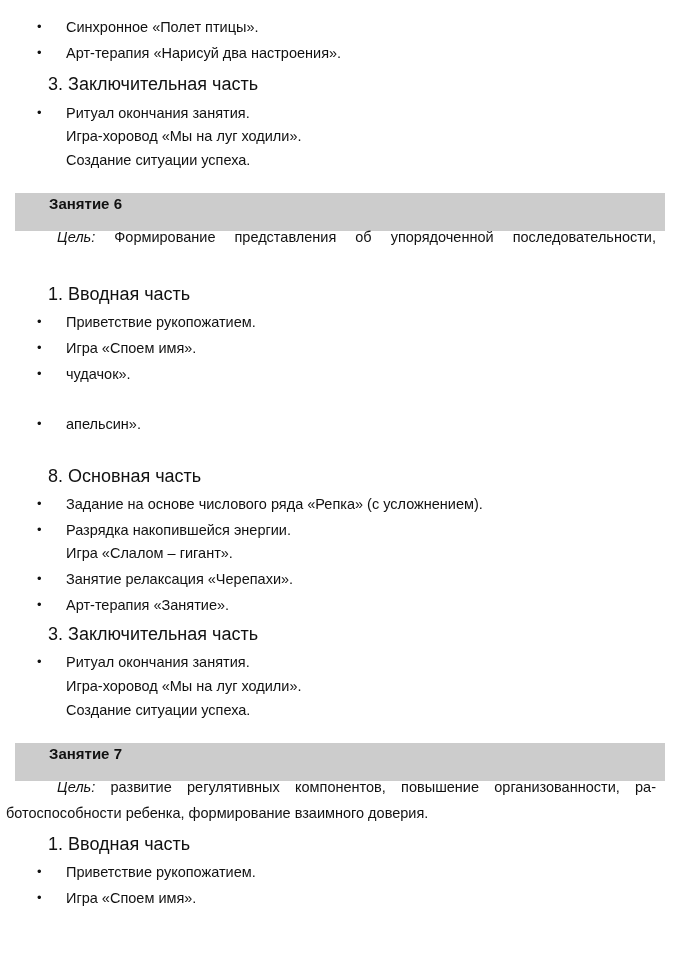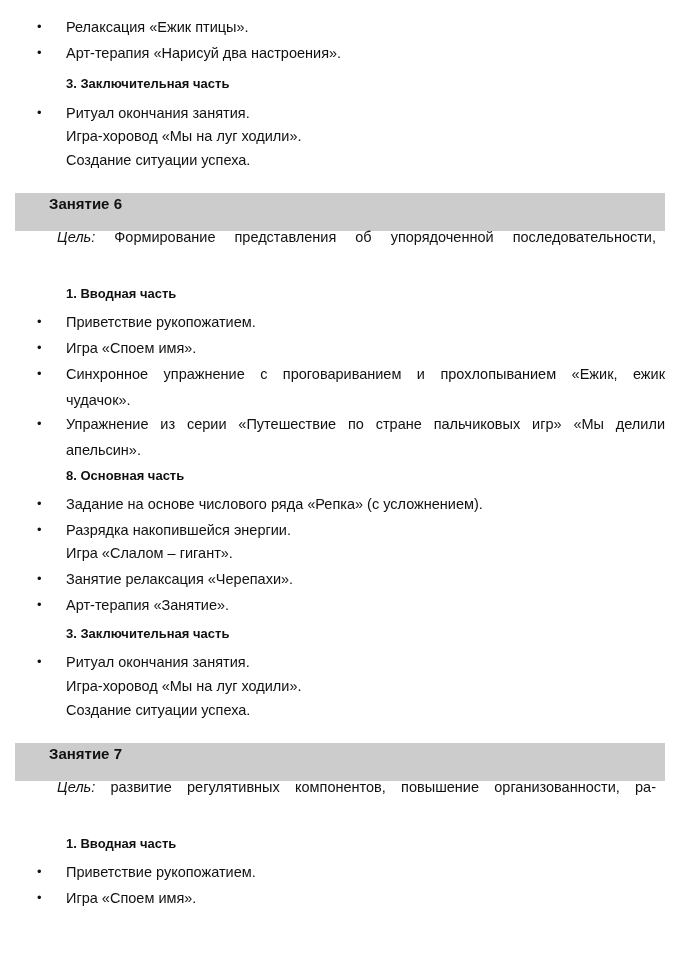--- a/index.html
+++ b/index.html
@@ -4,40 +4,40 @@
 <style>
   html, body { margin: 0; padding: 0; background: #ffffff; }
   body {
     width: 680px; height: 962px; position: relative; overflow: hidden;
     font-family: "Liberation Sans", sans-serif; color: #111111;
     font-size: 14.5px;
   }
   .page { position: absolute; left: 0; top: 0; width: 680px; }
   .line { position: absolute; left: 66px; white-space: nowrap; line-height: 18px; }
   .bullet { position: absolute; left: 37px; width: 8px; line-height: 18px; font-size: 13px; }
-  .heading { position: absolute; left: 66px; font-weight: bold; font-size: 13px; line-height: 20px; white-space: nowrap; }
+  .heading { position: absolute; left: 48px; font-weight: normal; font-size: 18px; line-height: 20px; white-space: nowrap; }
   .band {
     position: absolute; left: 15px; width: 650px; height: 38px;
     background: #cccccc;
   }
   .band-title { position: absolute; left: 34px; top: 2px; font-weight: bold; font-size: 15px; line-height: 18px; }
   .para { position: absolute; left: 6px; width: 650px; line-height: 26px; text-align: justify; }
   .para .first { display: block; text-indent: 51px; text-align: justify; text-align-last: justify; }
   .para .rest { display: block; }
   .goal-label { font-style: italic; }
   .wrap { position: absolute; left: 66px; width: 599px; line-height: 26px; text-align: justify; }
   .wrap .first { display: block; text-align: justify; text-align-last: justify; }
 </style>
 </head>
 <body>
 
 <div class="page">
 
   <span class="bullet" style="top:18px">•</span>
-  <span class="line" style="top:18px">Релаксация «Ежик птицы».</span>
+  <span class="line" style="top:18px">Синхронное «Полет птицы».</span>
 
   <span class="bullet" style="top:44px">•</span>
   <span class="line" style="top:44px">Арт-терапия «Нарисуй два настроения».</span>
 
   <span class="heading" style="top:74px">3. Заключительная часть</span>
 
   <span class="bullet" style="top:104px">•</span>
   <span class="line" style="top:104px">Ритуал окончания занятия.</span>
   <span class="line" style="top:127px">Игра-хоровод «Мы на луг ходили».</span>
   <span class="line" style="top:151px">Создание ситуации успеха.</span>
@@ -53,27 +53,25 @@
   <span class="heading" style="top:284px">1. Вводная часть</span>
 
   <span class="bullet" style="top:313px">•</span>
   <span class="line" style="top:313px">Приветствие рукопожатием.</span>
 
   <span class="bullet" style="top:339px">•</span>
   <span class="line" style="top:339px">Игра «Споем имя».</span>
 
   <span class="bullet" style="top:365px">•</span>
   <div class="wrap" style="top:361px">
-    <span class="first">Синхронное упражнение с проговариванием и прохлопыванием  «Ежик, ежик</span>
     <span>чудачок».</span>
   </div>
 
   <span class="bullet" style="top:415px">•</span>
   <div class="wrap" style="top:411px">
-    <span class="first">Упражнение из серии «Путешествие по стране пальчиковых игр» «Мы делили</span>
     <span>апельсин».</span>
   </div>
 
   <span class="heading" style="top:466px">8. Основная часть</span>
 
   <span class="bullet" style="top:495px">•</span>
   <span class="line" style="top:495px">Задание на основе числового ряда «Репка» (с усложнением).</span>
 
   <span class="bullet" style="top:521px">•</span>
   <span class="line" style="top:521px">Разрядка накопившейся энергии.</span>
@@ -91,20 +89,21 @@
   <span class="line" style="top:653px">Ритуал окончания занятия.</span>
   <span class="line" style="top:677px">Игра-хоровод «Мы на луг ходили».</span>
   <span class="line" style="top:701px">Создание ситуации успеха.</span>
 
   <div class="band" style="top:743px">
     <span class="band-title">Занятие 7</span>
   </div>
 
   <div class="para" style="top:774px">
     <span class="first"><span class="goal-label">Цель:</span><span> развитие регулятивных компонентов, повышение организованности, ра-</span></span>
+    <span class="rest">ботоспособности ребенка, формирование взаимного доверия.</span>
   </div>
 
   <span class="heading" style="top:834px">1. Вводная часть</span>
 
   <span class="bullet" style="top:863px">•</span>
   <span class="line" style="top:863px">Приветствие рукопожатием.</span>
 
   <span class="bullet" style="top:889px">•</span>
   <span class="line" style="top:889px">Игра «Споем имя».</span>
 

